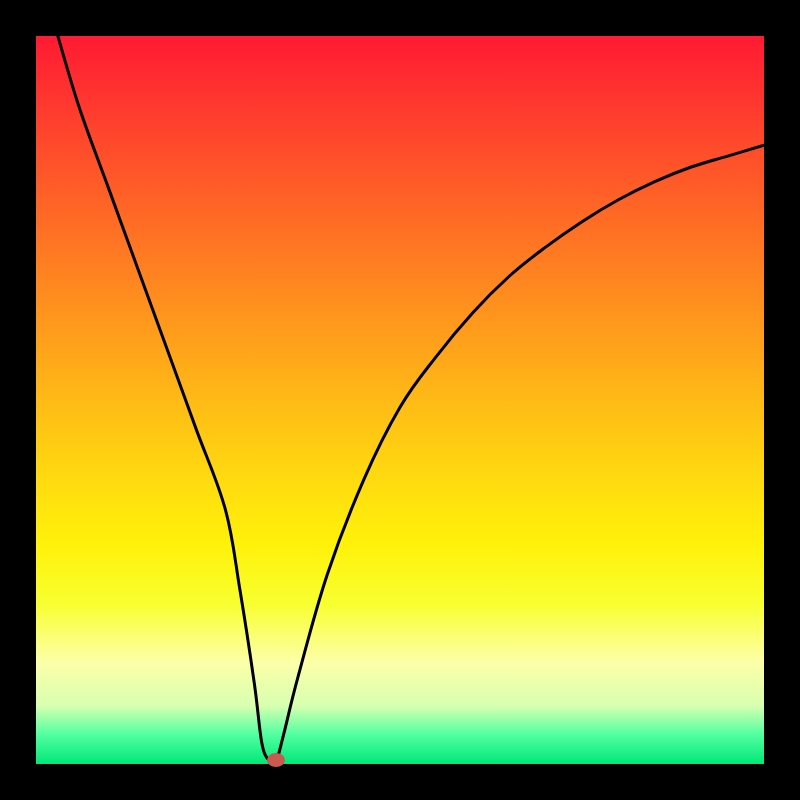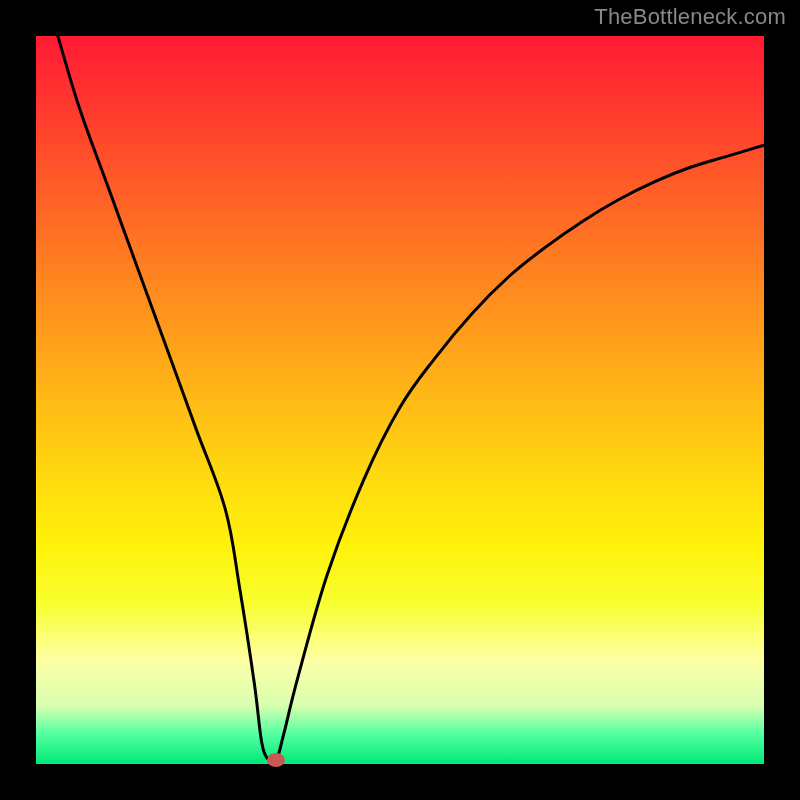--- a/index.html
+++ b/index.html
@@ -60,21 +60,20 @@
     height: 14px;
     border-radius: 50%;
     background: #c85a50;
     transform: translate(-50%, -50%);
   }
 </style>
 </head>
 <body>
 
 <div class="frame">
-  <div class="watermark">TheBottleneck.com</div>
 
   <div class="plot-area">
     <svg class="curve" viewBox="0 0 728 728" preserveAspectRatio="none">
       <path fill="none" stroke="#000" stroke-width="3" stroke-linecap="round" stroke-linejoin="round" d="M 21.84 0 C 25.7712 13.103999999999992 34.5072 45.281599999999955 43.68 72.79999999999995 C 52.8528 100.31839999999995 62.31679999999999 124.0512 72.8 152.88 C 83.2832 181.7088 91.43680000000002 204.13119999999998 101.92000000000002 232.95999999999998 C 112.40320000000001 261.7888 120.5568 284.2112 131.04 313.04 C 141.52319999999997 341.8688 149.6768 364.2912 160.16 393.12 C 170.6432 421.9488 181.4176 444.37120000000004 189.28 473.20000000000005 C 197.1424 502.02880000000005 198.59840000000003 521.8303999999999 203.84000000000003 553.28 C 209.08160000000004 584.7296 214.46880000000002 620.4015999999999 218.4 647.92 C 222.3312 675.4384 223.0592 692.4008 225.68 706.16 C 228.3008 719.9191999999999 230.3392 721.0840000000001 232.96 724.36 C 235.5808 727.636 237.6192 728.9464 240.24 724.36 C 242.8608 719.7736 243.58880000000002 713.9496 247.52 698.88 C 251.4512 683.8104 254.21759999999998 669.4688 262.08 640.64 C 269.94239999999996 611.8112 279.40639999999996 574.1008 291.2 538.72 C 302.9936 503.3392 314.49600000000004 474.2192 327.6 444.08 C 340.704 413.94079999999997 350.896 393.55680000000007 364 371.28000000000003 C 377.104 349.0032 387.29600000000005 337.35519999999997 400.40000000000003 320.31999999999994 C 413.504 303.2847999999999 423.696 291.0544 436.8 276.64 C 449.904 262.2256 460.096 252.03359999999995 473.2 240.23999999999995 C 486.304 228.44639999999995 496.496 220.948 509.59999999999997 211.12 C 522.704 201.292 532.896 194.1576 546 185.64 C 559.104 177.12239999999997 569.2959999999999 171.00719999999995 582.4 163.79999999999995 C 595.504 156.59279999999995 605.6959999999999 151.4968 618.8 145.60000000000002 C 631.904 139.70320000000004 642.096 135.62640000000007 655.2 131.04000000000008 C 668.3040000000001 126.45360000000008 678.496 124.05120000000001 691.6 120.12 C 704.7040000000001 116.1888 721.448 111.16560000000004 728 109.20000000000005"></path>
     </svg>
     <div class="dot" style="left: 240.24px; top: 724.36px;"></div>
   </div>
 </div>
 
 </body></html>

